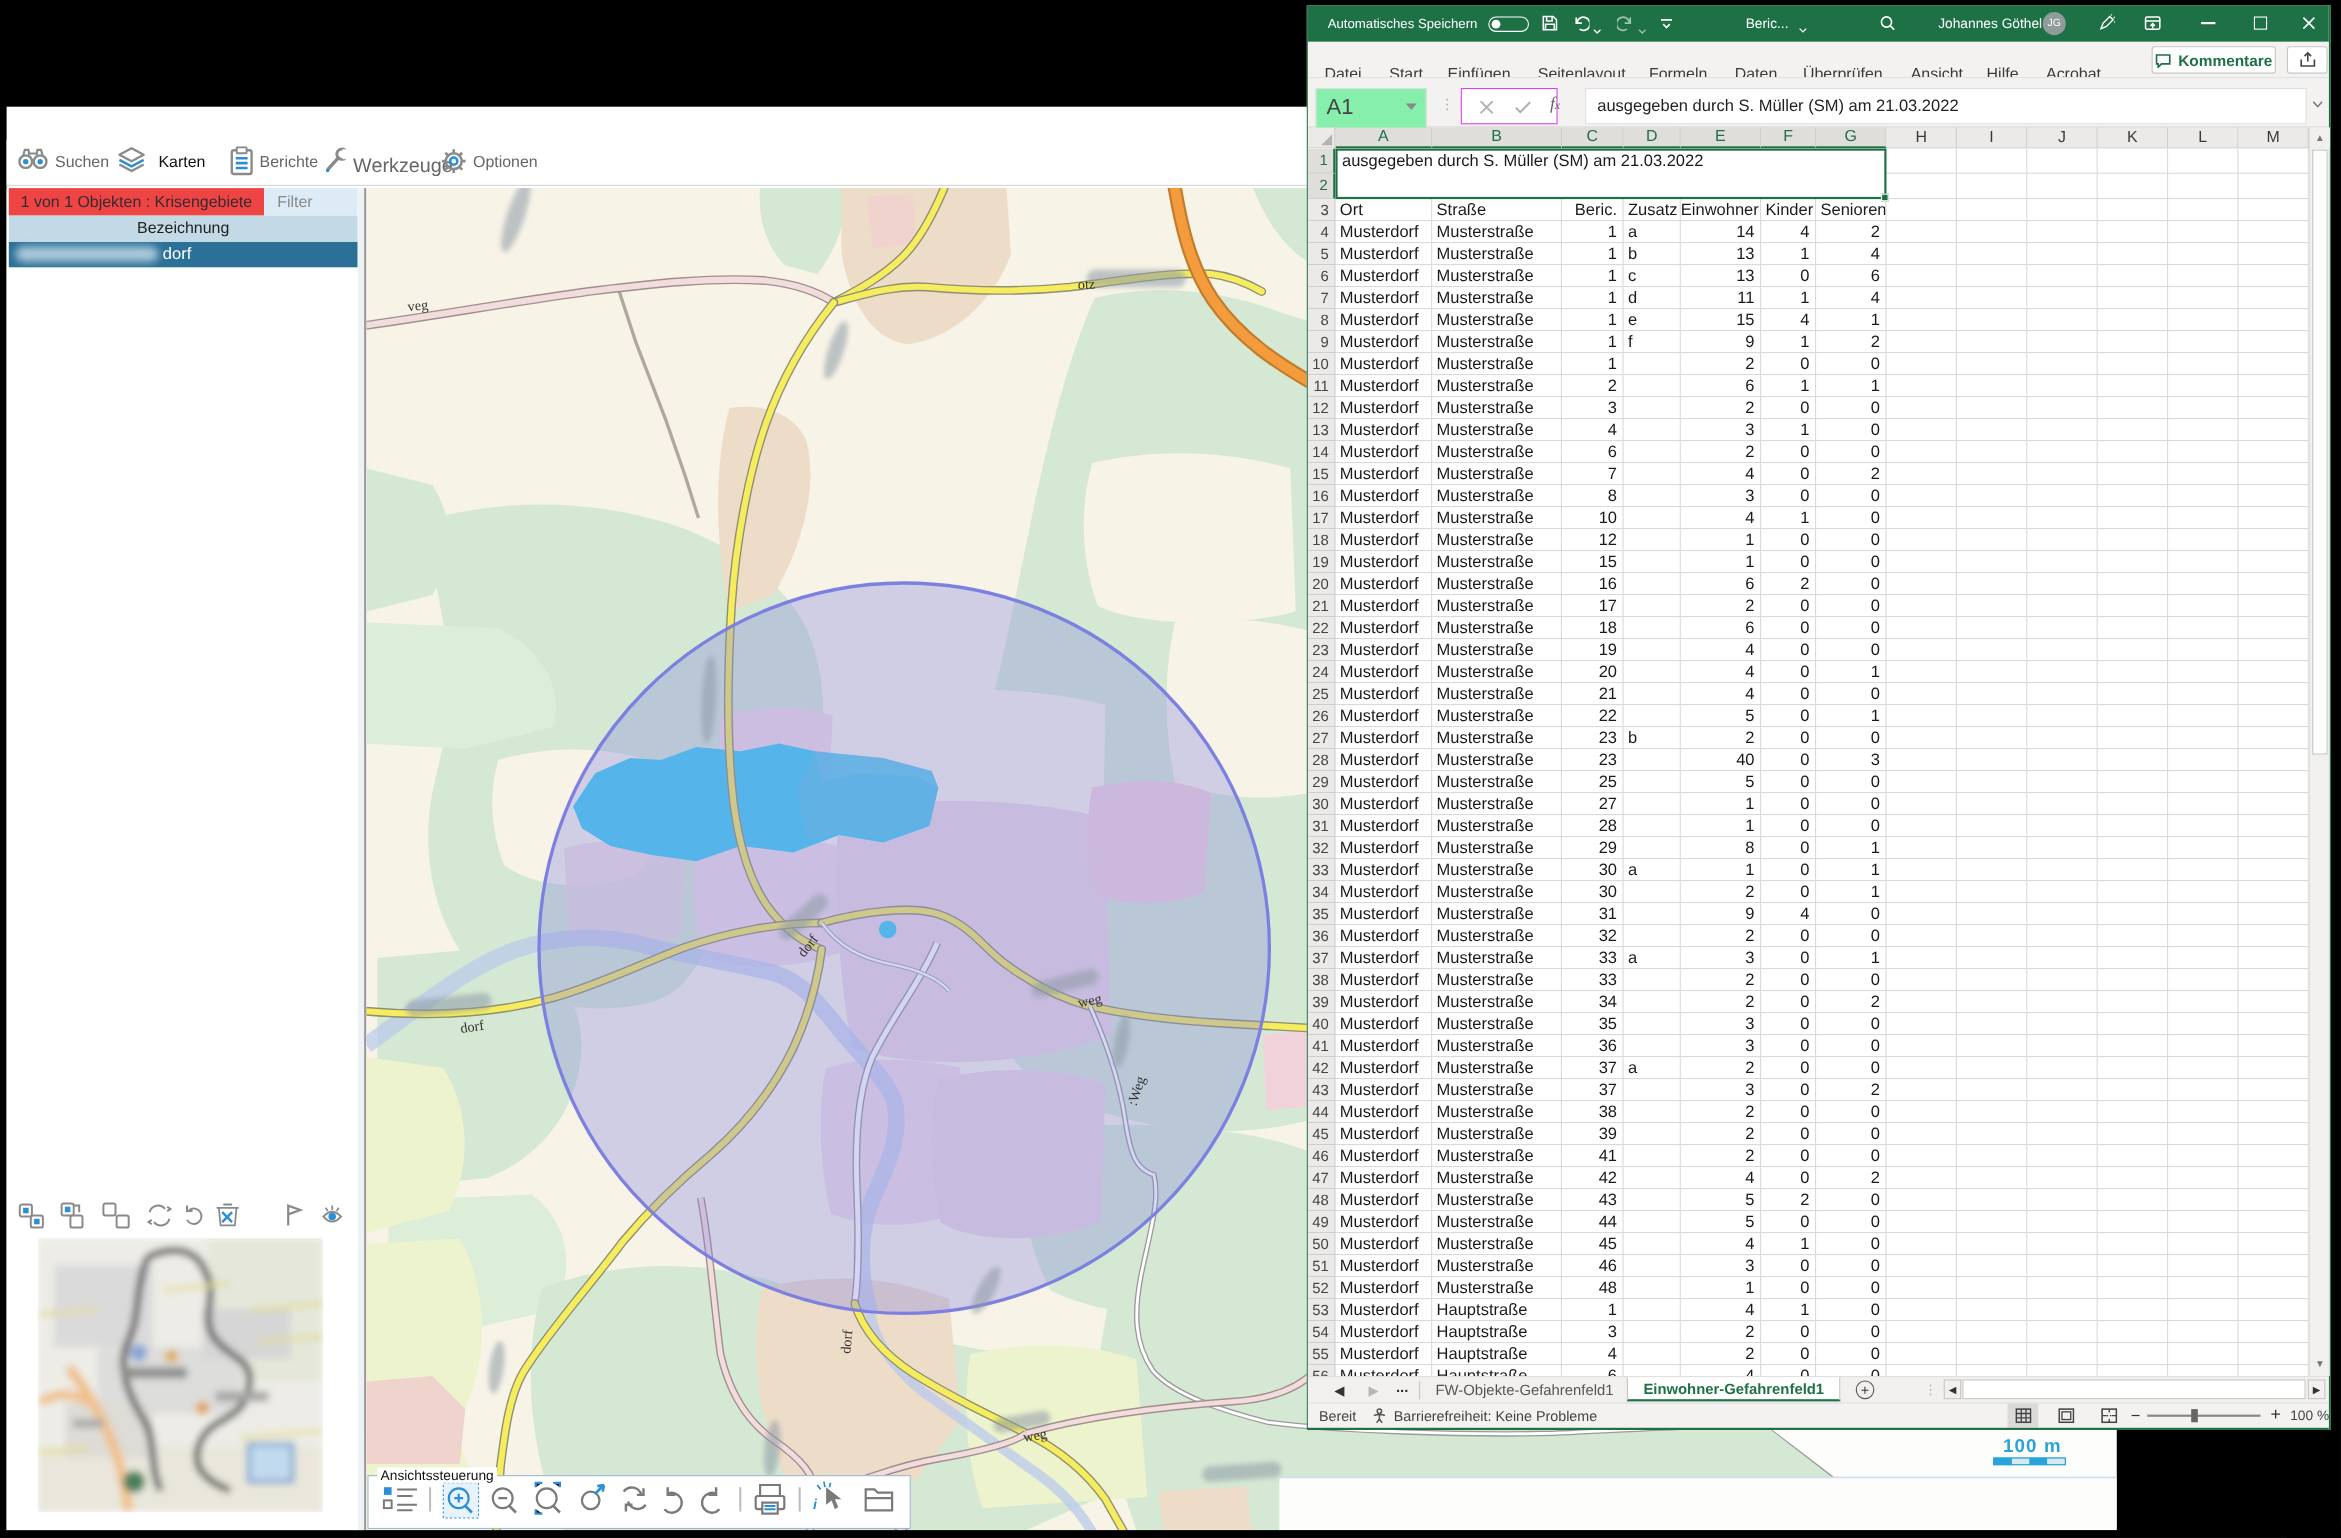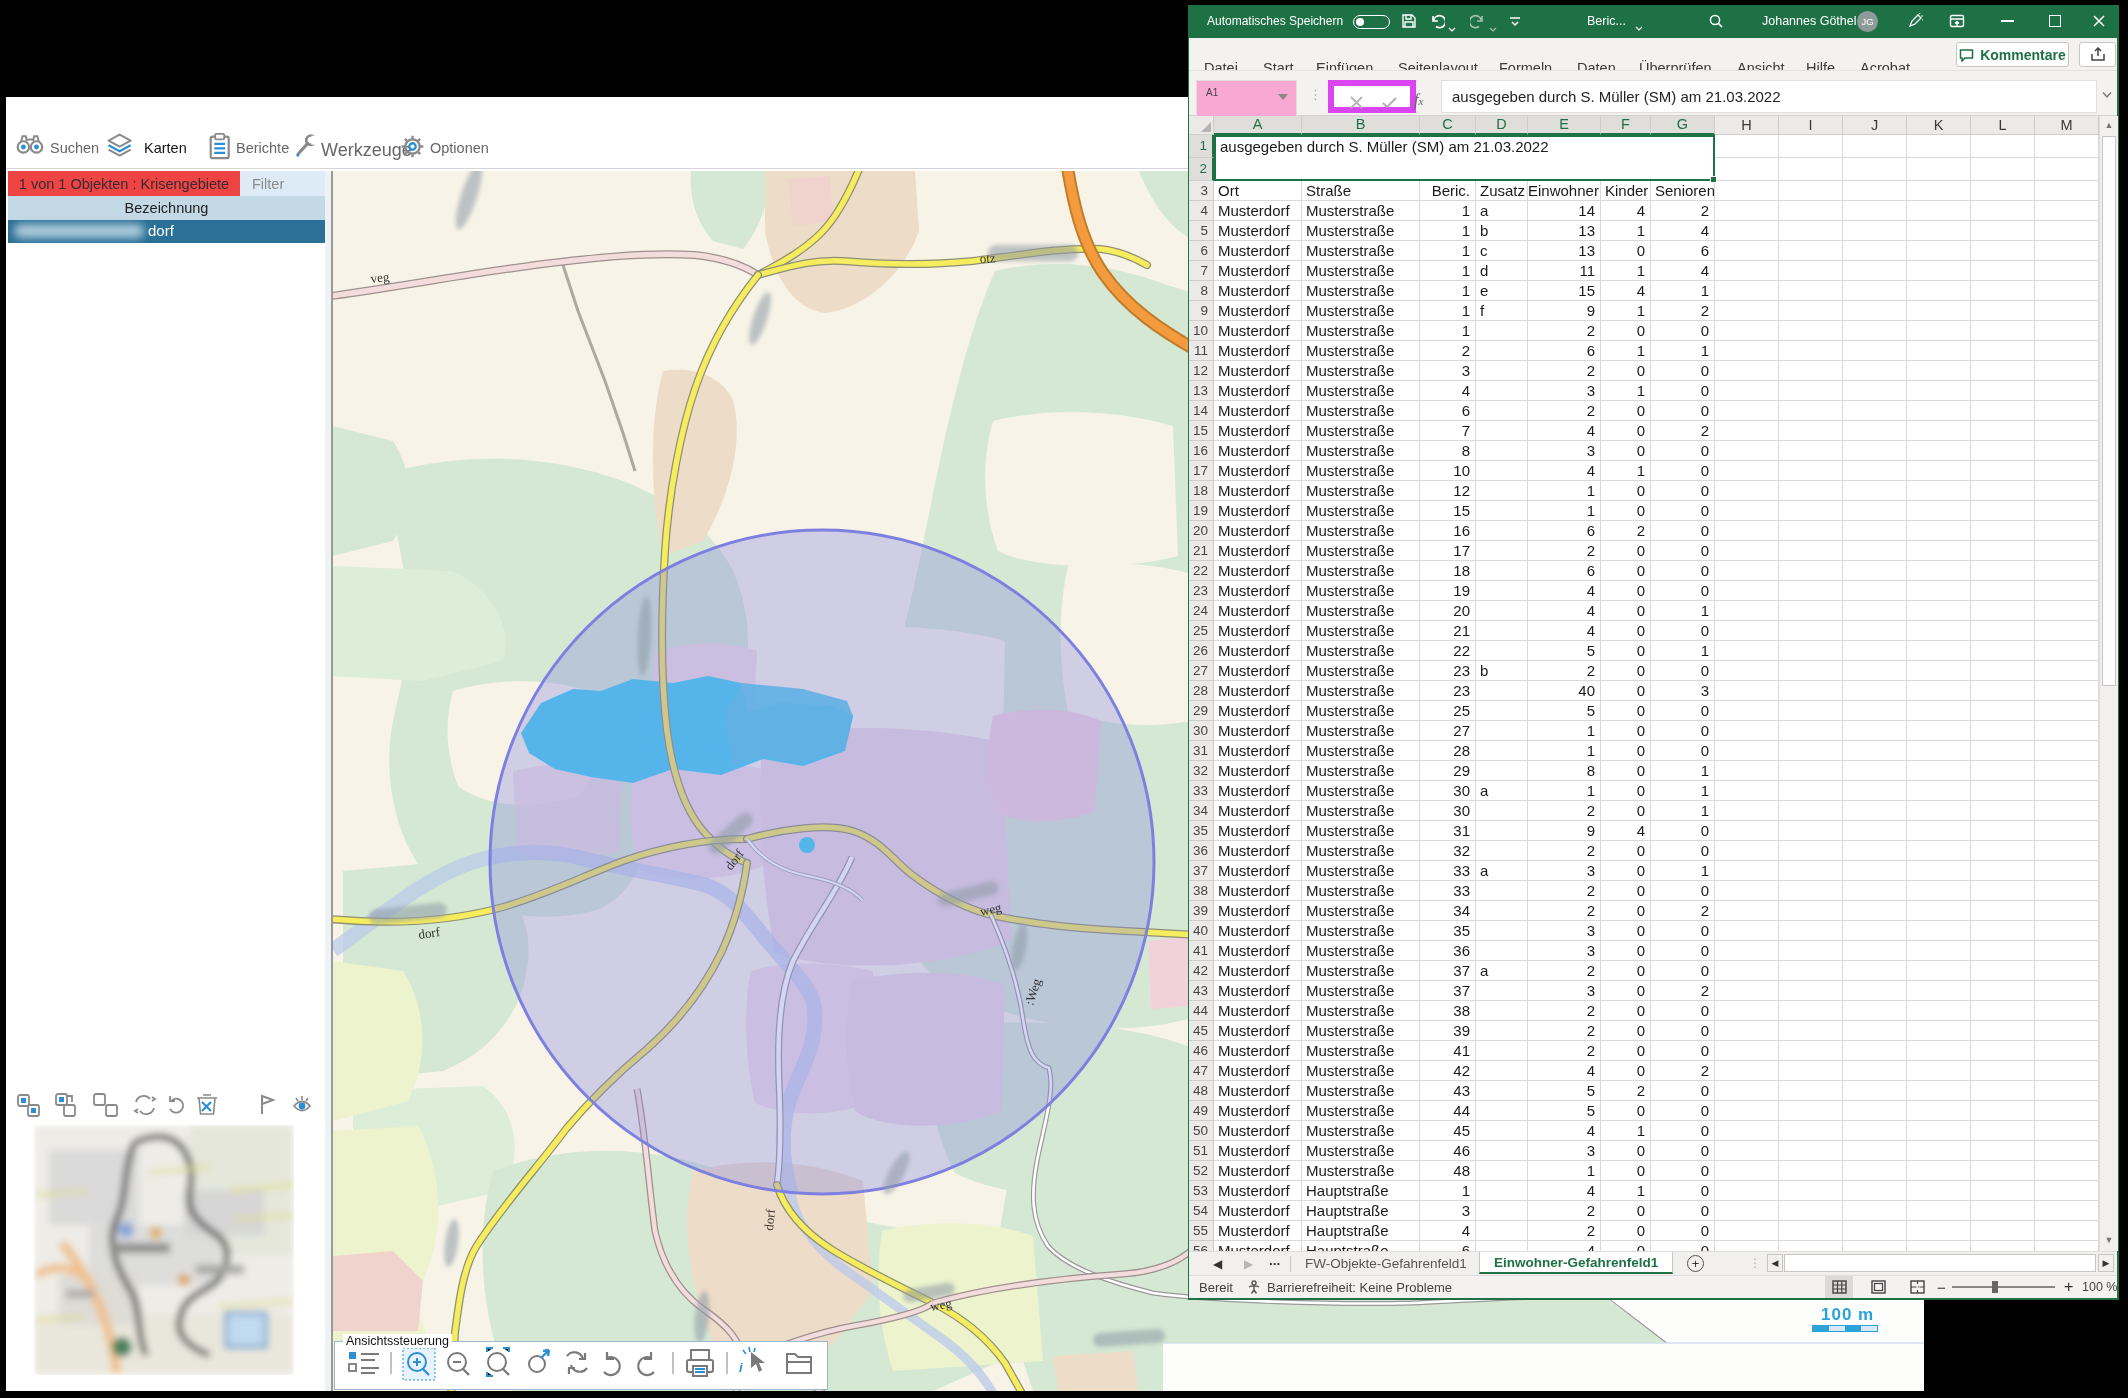--- a/index.html
+++ b/index.html
@@ -31,23 +31,23 @@
 #scalebox .b{position:absolute;left:0;top:20px;width:66px;height:7px;border:1px solid #2aa3da;background:#2aa3da;display:flex}
 #scalebox .b i{display:block;height:100%;width:16px}
 
 #xl{position:absolute;left:1188px;top:5px;width:931px;height:1295px;background:#f3f2f1;
  border-left:1px solid #1e7145;border-right:2px solid #1e7145}
 #xtitle{position:absolute;left:0;top:0;width:100%;height:33px;background:#1e7145;color:#fff}
 #xtitle .as{position:absolute;left:18px;top:9px;font-size:12px}
 #xmenu{position:absolute;left:0;top:33px;width:100%;height:32px;background:#f3f2f1;color:#3b3a39;font-size:14.5px}
 #xmenu span{position:absolute;top:22px}
 #xfbar{position:absolute;left:0;top:65px;width:100%;height:46px;background:#f3f2f1;border-top:1px solid #e4e2e0;border-bottom:1px solid #d4d2d0}
-.nbox{position:absolute;left:7px;top:9px;width:101px;height:47px;background:#f9a8d4;border:1px solid #e1dfdd;
- font-size:10px;color:#444}
-.fxbox{position:absolute;left:139px;top:9px;width:88px;height:33px;background:#fff;border:6px solid #d946ef}
+.nbox{position:absolute;left:7px;top:9px;width:101px;height:47px;background:#86efac;border:1px solid #e1dfdd;
+ font-size:20px;color:#444}
+.fxbox{position:absolute;left:139px;top:9px;width:88px;height:33px;background:#fff;border:1px solid #d946ef}
 .finp{position:absolute;left:252px;top:9px;width:656px;height:33px;background:#fff;border:1px solid #e1dfdd;
  font-size:15px;color:#222;line-height:31px;padding-left:10px;white-space:nowrap}
 #xheads{position:absolute;left:0;top:111px;width:929px;height:19px;display:flex}
 #xheads .h{height:19px;border-right:1px solid #cfcdcb;border-bottom:1px solid #cfcdcb;background:#eceae9;
  color:#3b3a39;font-size:14.5px;text-align:center;line-height:18px}
 #xheads .hs{background:#e0deda;color:#1e7145;border-bottom:2px solid #1e7145;line-height:17px}
 #xgrid{position:absolute;left:0;top:130px;width:910px;height:1116px;background:#fff;overflow:hidden}
 .xr{display:flex;height:20px}
 .gut{width:25px;background:#eceae9;border-right:1px solid #cfcdcb;border-bottom:1px solid #cfcdcb;
  font-size:13.5px;color:#444;text-align:right;padding-right:5px;line-height:19px}

